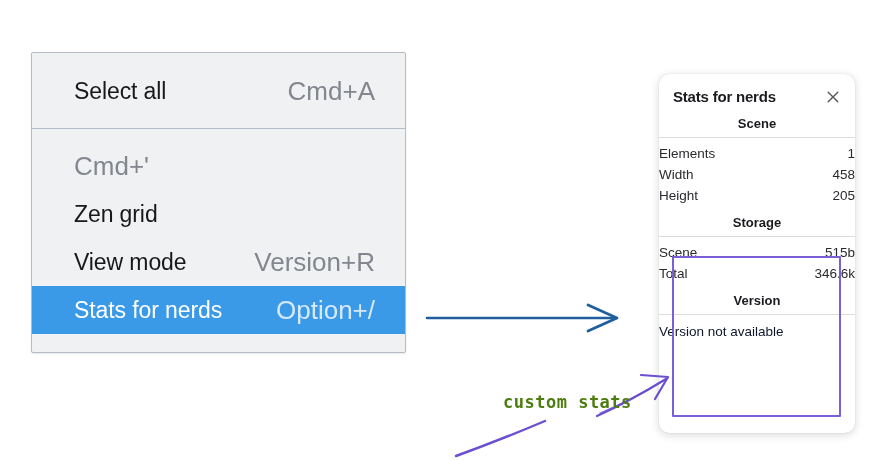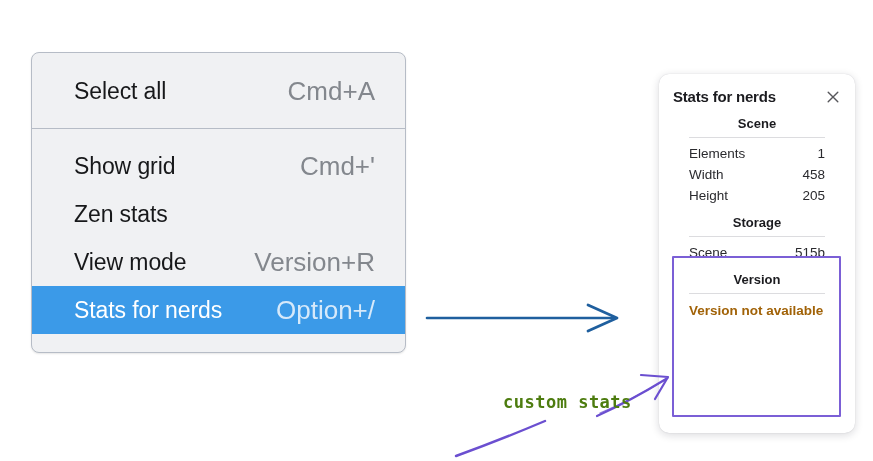--- a/index.html
+++ b/index.html
@@ -18,21 +18,21 @@
 
   
   #context-menu {
     position: absolute;
     left: 31px;
     top: 52px;
     width: 375px;
     height: 301px;
     background: #f0f1f3;
     border: 1px solid #b6bcc6;
-    border-radius: 8px;
+    border-radius: 2px;
     box-sizing: border-box;
     overflow: hidden;
     box-shadow: 0 1px 2px rgba(0,0,0,0.10);
   }
   .menu-group {
     padding: 0;
   }
   .menu-group-top { padding-top: 14px; padding-bottom: 13px; }
   .menu-group-bottom { padding-top: 13px; padding-bottom: 22px; }
   .menu-sep {
@@ -93,21 +93,21 @@
     letter-spacing: -0.2px;
   }
   .close-icon {
     width: 16px;
     height: 16px;
     display: block;
     cursor: pointer;
     opacity: 0.85;
   }
 
-  .stats-body { padding: 0 30px; }
+  .stats-body { padding: 0 0; }
 
   .section-title {
     text-align: center;
     font-size: 13px;
     font-weight: bold;
     color: #1b1b1f;
     padding: 9px 0 6px 0;
   }
   .section-rule {
     height: 1px;
@@ -119,24 +119,23 @@
     justify-content: space-between;
     align-items: baseline;
     font-size: 13.5px;
     color: #2a2a2e;
     padding: 3px 0;
   }
   .stat-key { white-space: nowrap; }
   .stat-val { white-space: nowrap; }
   .version-line {
     font-size: 13.5px;
-    color: #a16207;
+    color: #0f172a;
     padding: 4px 0 2px 0;
     white-space: nowrap;
-    font-weight: bold;
   }
 
   
   #custom-stats-box {
     position: absolute;
     left: 13px;
     top: 182px;
     width: 169px;
     height: 161px;
     border: 2px solid #7b5fd6;
@@ -175,25 +174,24 @@
     <div class="menu-item">
       <span class="menu-item-label">Select all</span>
       <span class="menu-item-shortcut">Cmd+A</span>
     </div>
   </div>
 
   <div class="menu-sep"></div>
 
   <div class="menu-group menu-group-bottom">
     <div class="menu-item">
-      <span class="menu-item-label">Show grid</span>
       <span class="menu-item-shortcut">Cmd+'</span>
     </div>
     <div class="menu-item">
-      <span class="menu-item-label">Zen stats</span>
+      <span class="menu-item-label">Zen grid</span>
     </div>
     <div class="menu-item">
       <span class="menu-item-label">View mode</span>
       <span class="menu-item-shortcut">Version+R</span>
     </div>
     <div class="menu-item selected">
       <span class="menu-item-label">Stats for nerds</span>
       <span class="menu-item-shortcut">Option+/</span>
     </div>
   </div>
@@ -226,20 +224,24 @@
       <span class="stat-key">Height</span>
       <span class="stat-val">205</span>
     </div>
 
     <div class="section-title">Storage</div>
     <div class="section-rule"></div>
     <div class="stat-row">
       <span class="stat-key">Scene</span>
       <span class="stat-val">515b</span>
     </div>
+    <div class="stat-row">
+      <span class="stat-key">Total</span>
+      <span class="stat-val">346.6k</span>
+    </div>
 
     <div class="section-title">Version</div>
     <div class="section-rule"></div>
     <div class="version-line">Version not available</div>
   </div>
 
   <div id="custom-stats-box"></div>
 </div>
 
 <svg id="annotations" viewBox="0 0 873 461">

